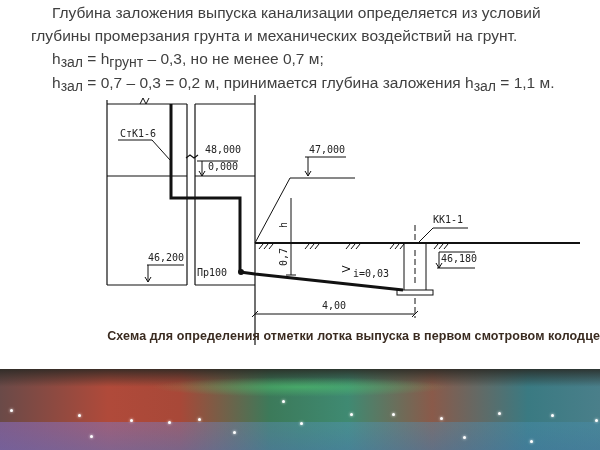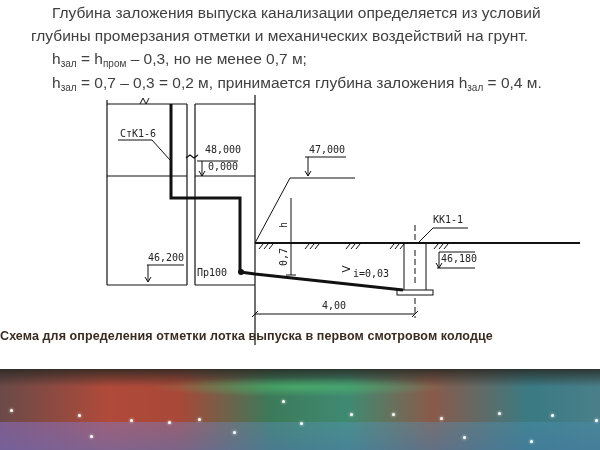--- a/index.html
+++ b/index.html
@@ -6,25 +6,25 @@
   body {
     width: 600px; height: 450px; overflow: hidden; background: #ffffff;
     position: relative; font-family: "Liberation Sans", sans-serif; color: #111;
   }
   .text-block { position: absolute; left: 0; top: 0; width: 600px; }
   .line { position: absolute; font-size: 15.5px; white-space: nowrap; color: #404040; }
   .l1 { left: 52px; top: 4px; }
   .l2 { left: 31px; top: 27px; }
   .l3 { left: 52px; top: 50px; }
   .l4 { left: 52px; top: 74px; }
-  .line sub { font-size: 10px; vertical-align: -3px; }
+  .line sub { font-size: 14px; vertical-align: -3px; }
   .diagram { position: absolute; left: 0; top: 0; }
   .dlabel { font-family: "DejaVu Sans Mono", monospace; font-size: 10px; fill: #222; }
   .caption {
-    position: absolute; left: 0; width: 600px; top: 329px; text-align: left;
+    position: absolute; left: 0; width: 600px; top: 329px; text-align: right;
     font-size: 12.5px; font-weight: bold; color: #3a2b20; letter-spacing: 0.1px;
   }
   .banner {
     position: absolute; left: 0; top: 369px; width: 600px; height: 81px; overflow: hidden;
     background:
       linear-gradient(180deg, rgba(40,40,35,0.85) 0%, rgba(0,0,0,0) 22%, rgba(0,0,0,0) 70%, rgba(60,90,140,0.35) 100%),
       linear-gradient(90deg, #6a4a48 0%, #b04a3a 18%, #a84838 30%, #3c7a5a 45%, #3f8a72 58%, #8a5a4a 72%, #3a7a82 88%, #4a7f8a 100%);
   }
   .banner .glow {
     position: absolute; left: 150px; top: 8px; width: 300px; height: 20px;
@@ -34,26 +34,26 @@
     position: absolute; left: 0; bottom: 0; width: 600px; height: 28px;
     background: linear-gradient(90deg, rgba(140,110,200,0.55), rgba(90,150,200,0.35) 50%, rgba(70,140,170,0.45));
   }
   .star { position: absolute; width: 3px; height: 3px; border-radius: 50%; background: #fff; box-shadow: 0 0 3px #fff; }
 </style>
 </head>
 <body>
 
 <div class="text-block">
   <div class="line l1">Глубина заложения выпуска канализации определяется из условий</div>
-  <div class="line l2">глубины промерзания отметки и механических воздействий на грунт.</div>
+  <div class="line l2">глубины промерзания грунта и механических воздействий на грунт.</div>
   <div class="line l3">
-    <span>h</span><sub>зал</sub><span> = </span><span>h</span><sub>пром</sub><span> – 0,3, но не менее 0,7 м;</span>
+    <span>h</span><sub>зал</sub><span> = </span><span>h</span><sub>грунт</sub><span> – 0,3, но не менее 0,7 м;</span>
   </div>
   <div class="line l4">
-    <span>h</span><sub>зал</sub><span> = 0,7 – 0,3 = 0,2 м, принимается глубина заложения </span><span>h</span><sub>зал</sub><span> = 0,4 м.</span>
+    <span>h</span><sub>зал</sub><span> = 0,7 – 0,3 = 0,2 м, принимается глубина заложения </span><span>h</span><sub>зал</sub><span> = 1,1 м.</span>
   </div>
 </div>
 
 <svg class="diagram" width="600" height="360" viewBox="0 0 600 360">
 
   <g stroke="#111" stroke-width="1.2" fill="none">
     <line x1="107" y1="100" x2="107" y2="285"></line>
     <line x1="107" y1="104" x2="187" y2="104"></line>
     <line x1="107" y1="176" x2="187" y2="176"></line>
     <line x1="107" y1="285" x2="187" y2="285"></line>

